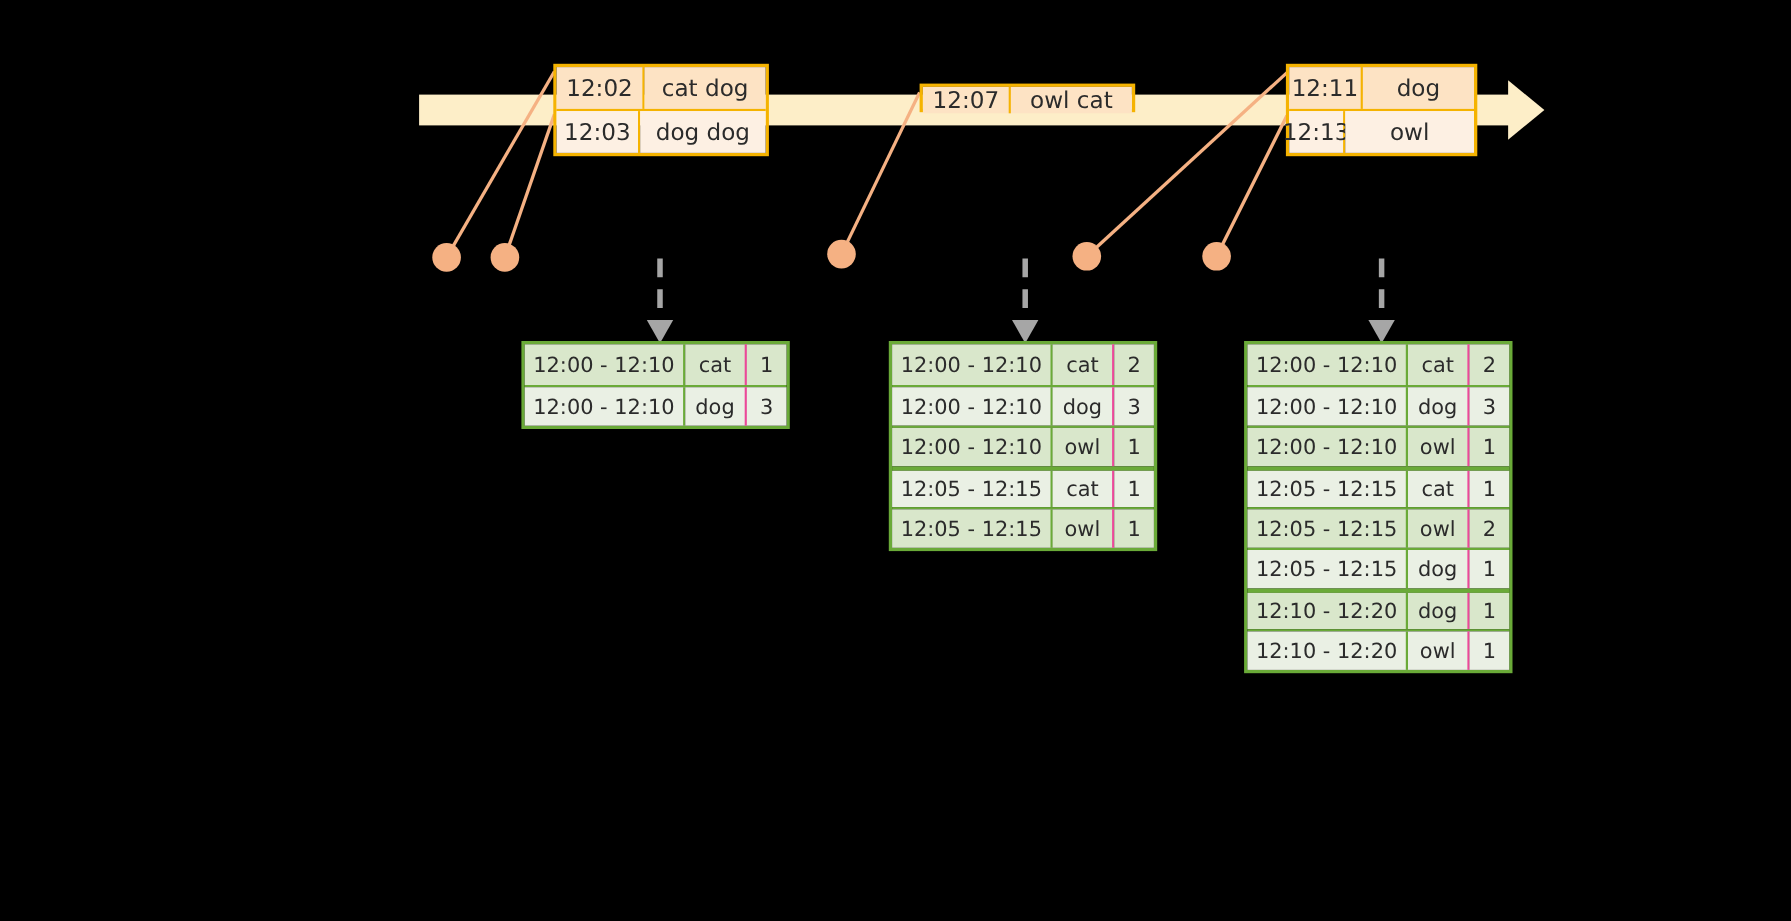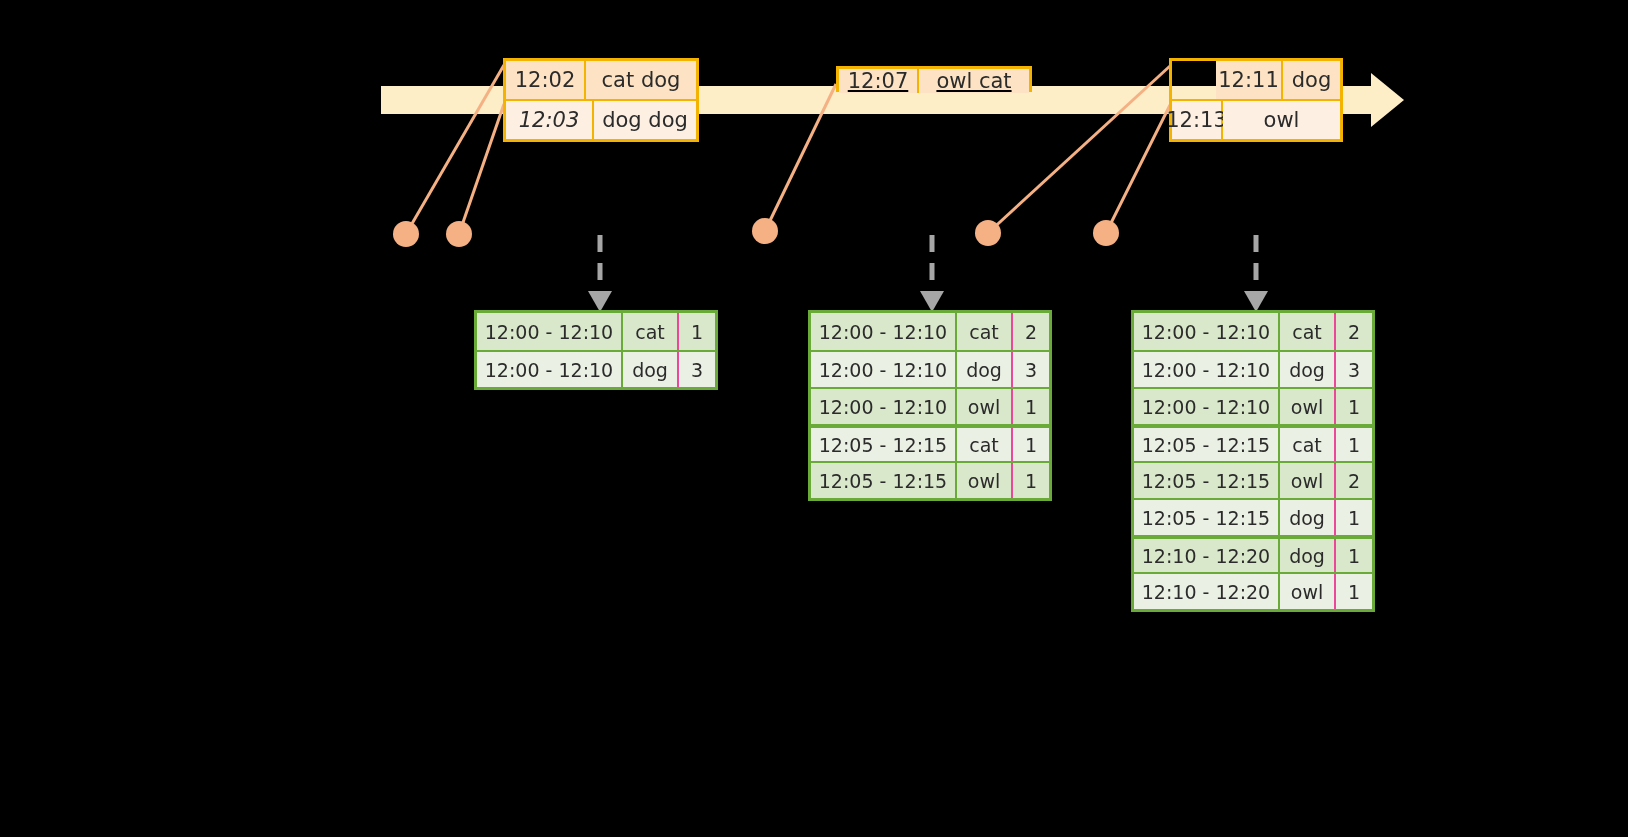--- a/index.html
+++ b/index.html
@@ -141,35 +141,35 @@
       <polygon points="1244,291 1268,291 1256,312"></polygon>
     </g>
   </svg>
 
   <div class="event-box" style="left:503px; top:58px; width:196px; height:84px;">
     <div class="event-row shade-a">
       <div class="ev-time" style="width:80px;">12:02</div>
       <div class="ev-words">cat dog</div>
     </div>
     <div class="event-row shade-b">
-      <div class="ev-time" style="width:88px;font-style:italic;">12:03</div>
+      <div class="ev-time" style="width:76px;">12:03</div>
       <div class="ev-words">dog dog</div>
     </div>
   </div>
 
-  <div class="event-box" style="left:836px; top:66px; width:196px; height:26px;text-decoration:underline;">
+  <div class="event-box" style="left:836px; top:76px; width:196px; height:26px;">
     <div class="event-row shade-a">
       <div class="ev-time" style="width:80px;">12:07</div>
       <div class="ev-words">owl cat</div>
     </div>
   </div>
 
   <div class="event-box" style="left:1169px; top:58px; width:174px; height:84px;">
     <div class="event-row shade-a">
-      <div class="ev-time" style="width:67px;margin-left:44px;">12:11</div>
+      <div class="ev-time" style="width:67px;">12:11</div>
       <div class="ev-words">dog</div>
     </div>
     <div class="event-row shade-b">
       <div class="ev-time" style="width:51px;">12:13</div>
       <div class="ev-words">owl</div>
     </div>
   </div>
 
   <div class="result-table" style="left:474px; top:310px;">
       <div class="res-row rshade-a">

